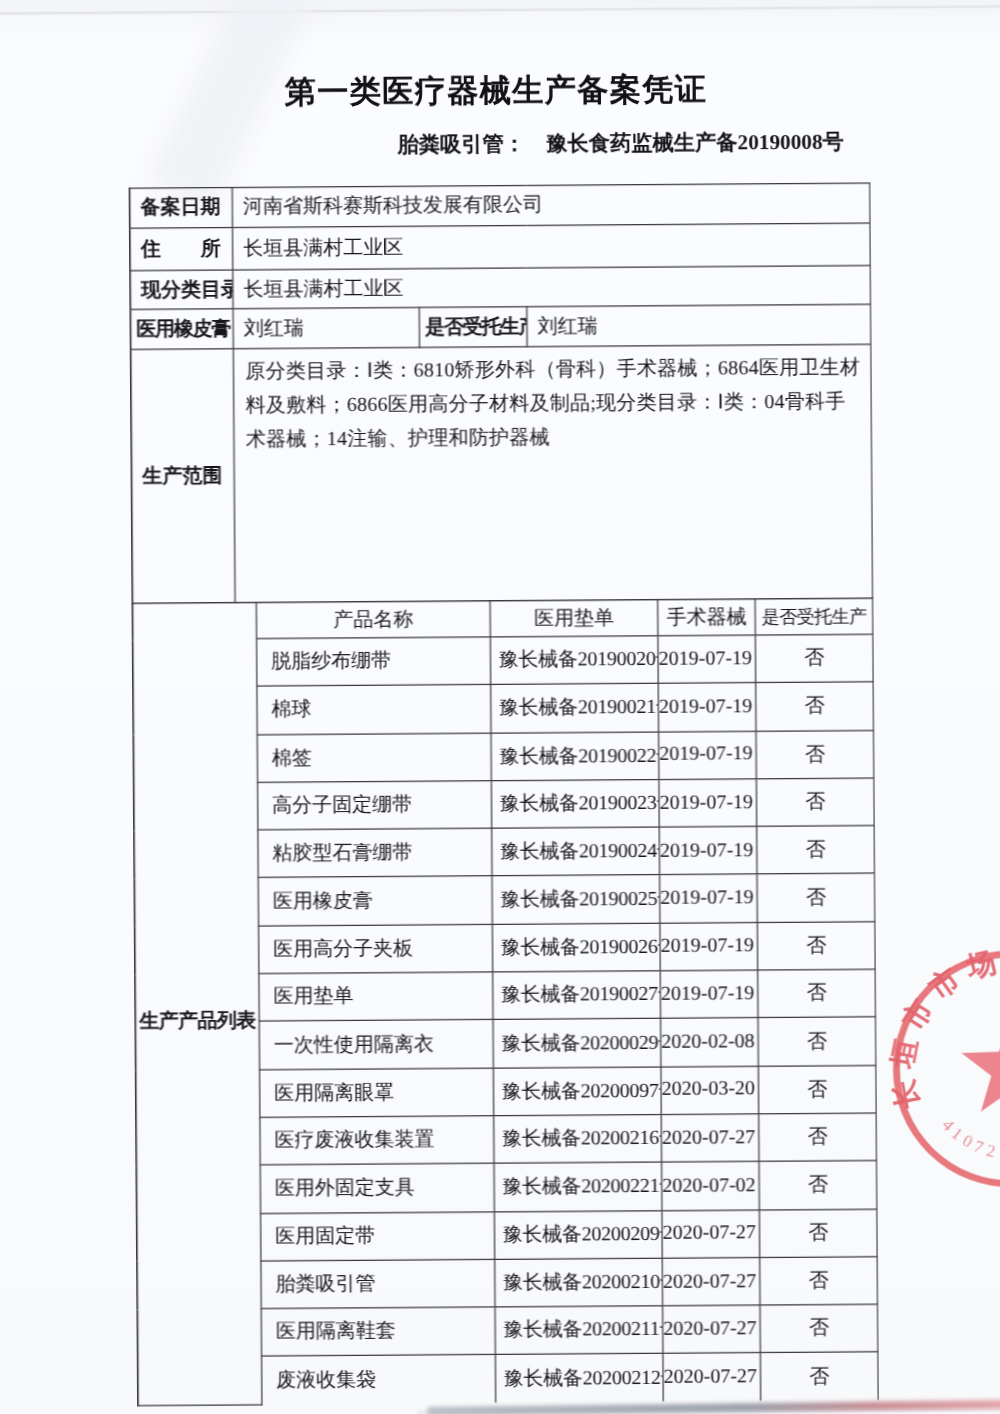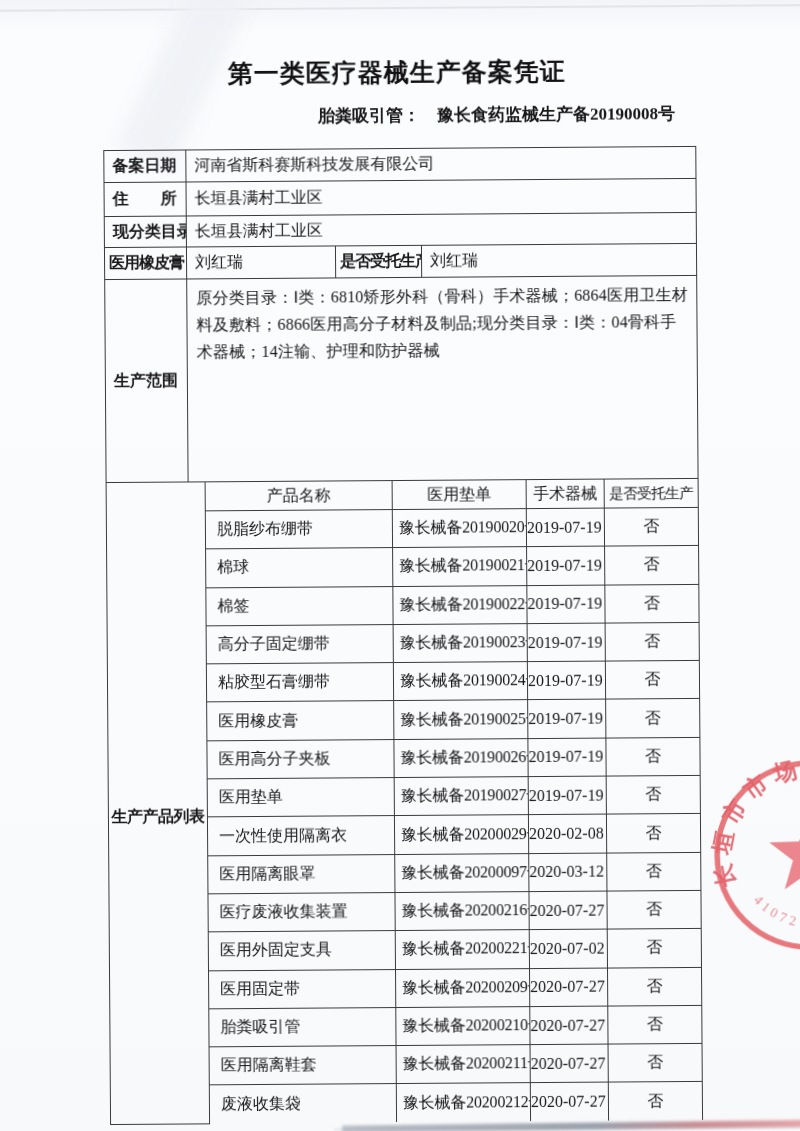--- a/index.html
+++ b/index.html
@@ -160,21 +160,21 @@
       </tr>
       <tr style="height:38.3px">
         <td class="c-name">一次性使用隔离衣</td>
         <td class="c-reg">豫长械备20200029号</td>
         <td class="c-date">2020-02-08</td>
         <td class="c-yn">否</td>
       </tr>
       <tr style="height:38.3px">
         <td class="c-name">医用隔离眼罩</td>
         <td class="c-reg">豫长械备20200097号</td>
-        <td class="c-date">2020-03-12</td>
+        <td class="c-date">2020-03-20</td>
         <td class="c-yn">否</td>
       </tr>
       <tr style="height:38.3px">
         <td class="c-name">医疗废液收集装置</td>
         <td class="c-reg">豫长械备20200216号</td>
         <td class="c-date">2020-07-27</td>
         <td class="c-yn">否</td>
       </tr>
       <tr style="height:38.3px">
         <td class="c-name">医用外固定支具</td>

